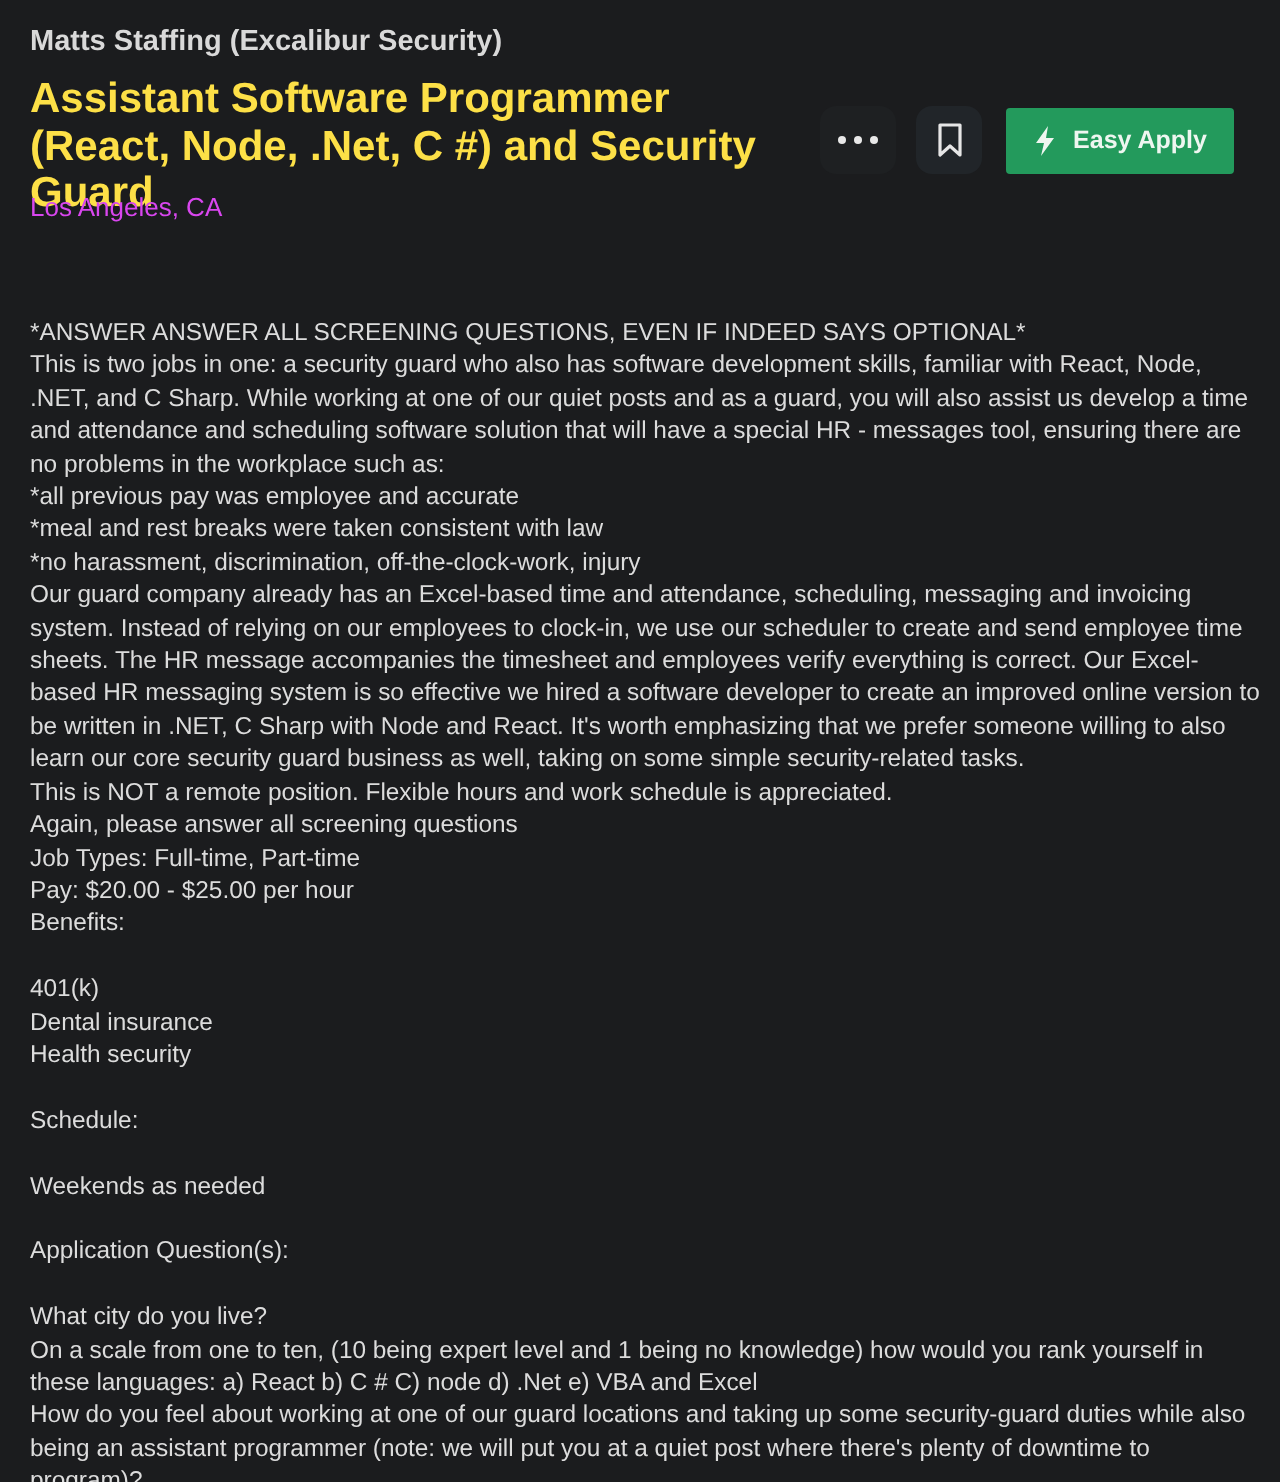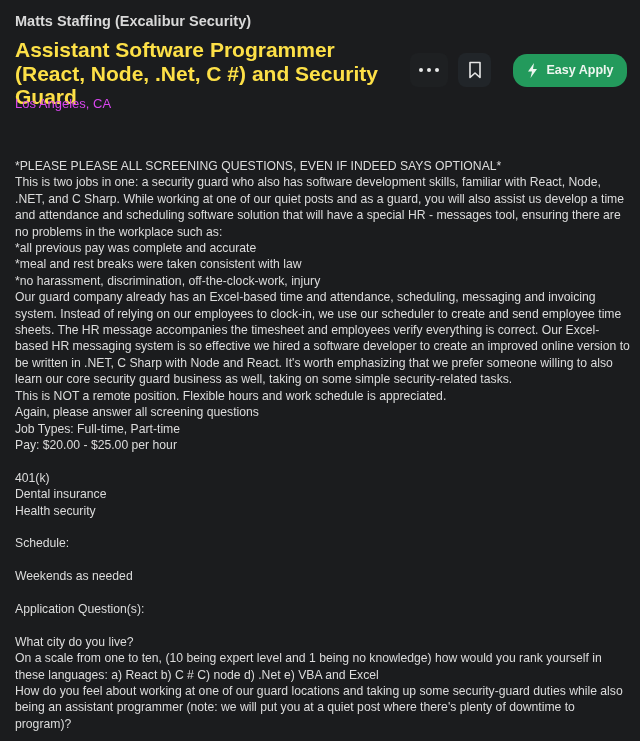--- a/index.html
+++ b/index.html
@@ -27,21 +27,21 @@
   .btn-more {
     width: 38px; height: 34px; border-radius: 8px; background: #1e2022;
     display: flex; align-items: center; justify-content: center; cursor: pointer;
   }
   .btn-more .dot { width: 4px; height: 4px; border-radius: 50%; background: #e8e8e8; margin: 0 2px; }
   .btn-bookmark {
     margin-left: 10px; width: 33px; height: 34px; border-radius: 8px; background: #212529;
     display: flex; align-items: center; justify-content: center; cursor: pointer;
   }
   .btn-apply {
-    margin-left: 22px; width: 114px; height: 33px; border-radius: 14px; background: #239a5c;
+    margin-left: 12px; width: 114px; height: 33px; border-radius: 2px; background: #239a5c;
     display: flex; align-items: center; justify-content: center; cursor: pointer;
     color: #eef6f0; font-size: 12.5px; font-weight: bold;
   }
   .btn-apply svg { margin-right: 9px; }
   .desc {
     position: absolute; left: 15px; top: 158px; width: 615px;
     font-size: 12.2px; line-height: 16.4px; color: #dcdcdc;
   }
   .desc p { margin: 0; }
   .gap { height: 16.4px; }
@@ -69,30 +69,31 @@
     </div>
     <div class="btn-apply">
       <svg width="11" height="15" viewBox="0 0 11 15">
         <path d="M7 0 L1 8.5 H5 L3.5 15 L10 6 H6 Z" fill="#eef6f0"></path>
       </svg>
       <span>Easy Apply</span>
     </div>
   </div>
 
   <div class="desc">
-    <p>*PLEASE PLEASE ALL SCREENING QUESTIONS, EVEN IF INDEED SAYS OPTIONAL*</p>
+    <p>*ANSWER ANSWER ALL SCREENING QUESTIONS, EVEN IF INDEED SAYS OPTIONAL*</p>
     <p>This is two jobs in one: a security guard who also has software development skills, familiar with React, Node, .NET, and C Sharp. While working at one of our quiet posts and as a guard, you will also assist us develop a time and attendance and scheduling software solution that will have a special HR - messages tool, ensuring there are no problems in the workplace such as:</p>
-    <p>*all previous pay was complete and accurate</p>
+    <p>*all previous pay was employee and accurate</p>
     <p>*meal and rest breaks were taken consistent with law</p>
     <p>*no harassment, discrimination, off-the-clock-work, injury</p>
     <p>Our guard company already has an Excel-based time and attendance, scheduling, messaging and invoicing system. Instead of relying on our employees to clock-in, we use our scheduler to create and send employee time sheets. The HR message accompanies the timesheet and employees verify everything is correct. Our Excel-based HR messaging system is so effective we hired a software developer to create an improved online version to be written in .NET, C Sharp with Node and React. It's worth emphasizing that we prefer someone willing to also learn our core security guard business as well, taking on some simple security-related tasks.</p>
     <p>This is NOT a remote position. Flexible hours and work schedule is appreciated.</p>
     <p>Again, please answer all screening questions</p>
     <p>Job Types: Full-time, Part-time</p>
     <p>Pay: $20.00 - $25.00 per hour</p>
+    <p>Benefits:</p>
     <div class="gap"></div>
     <p>401(k)</p>
     <p>Dental insurance</p>
     <p>Health security</p>
     <div class="gap"></div>
     <p>Schedule:</p>
     <div class="gap"></div>
     <p>Weekends as needed</p>
     <div class="gap"></div>
     <p>Application Question(s):</p>

